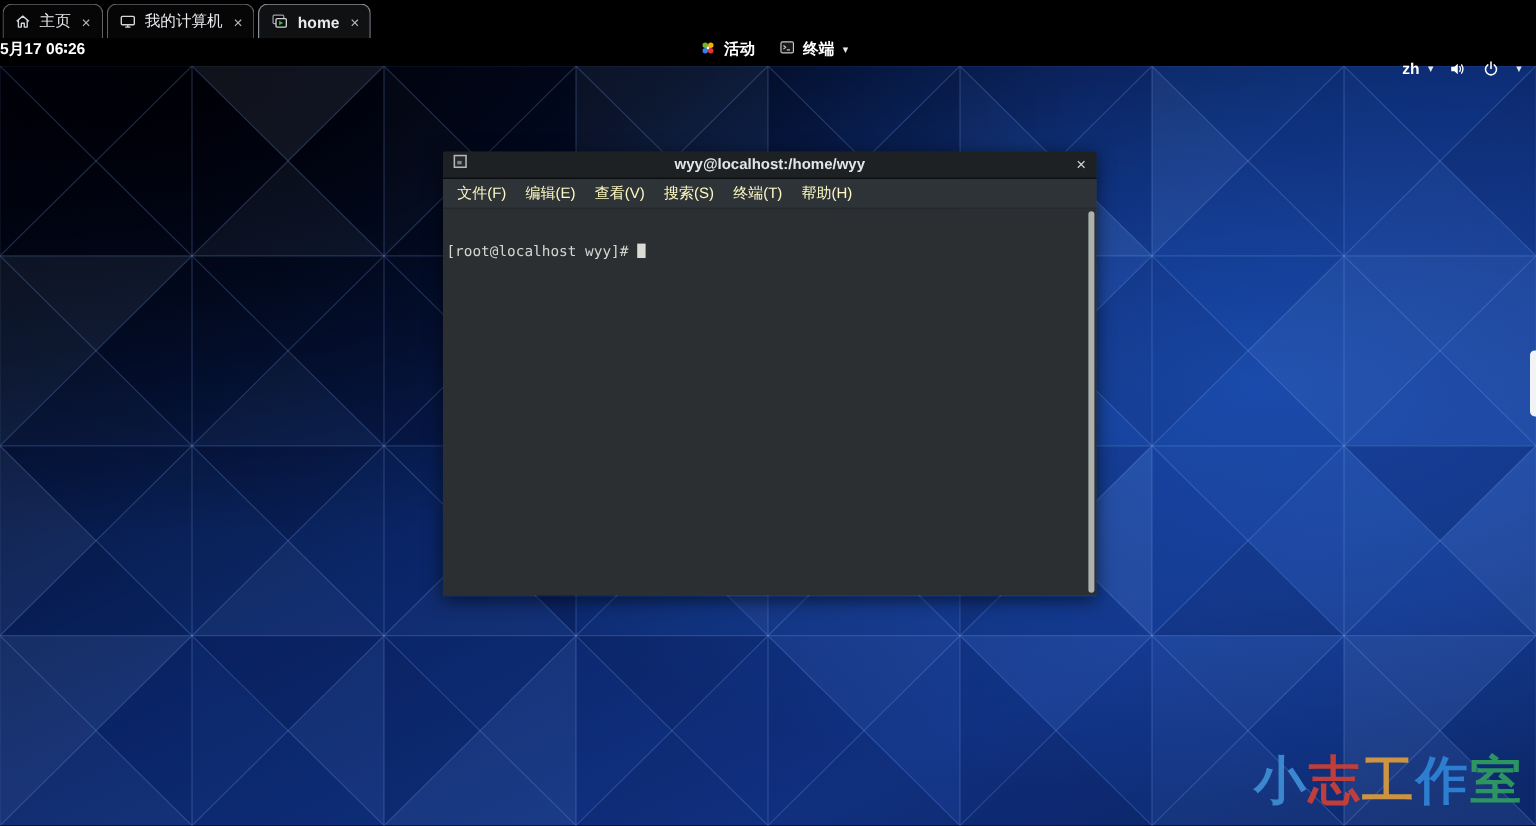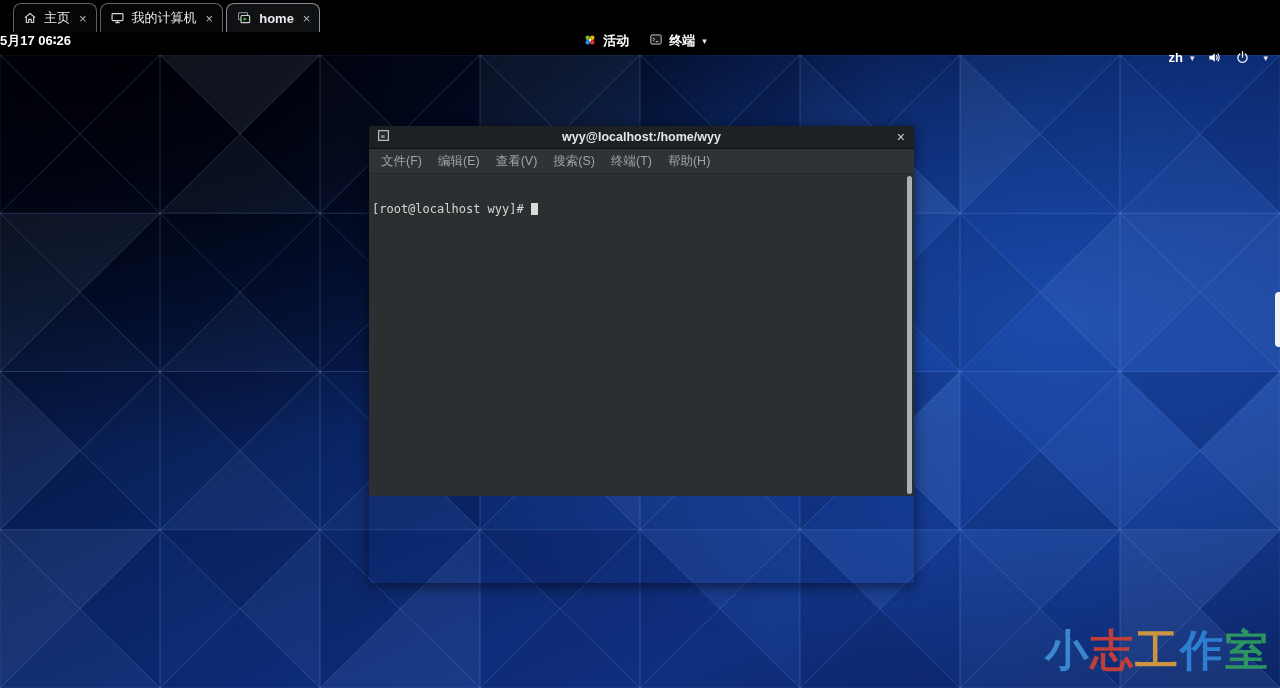--- a/index.html
+++ b/index.html
@@ -1,21 +1,21 @@
 <!DOCTYPE html>
 <html><head>
 <meta charset="utf-8">
 <style>
   * { margin:0; padding:0; box-sizing:border-box; }
   html,body { width:1280px; height:688px; overflow:hidden; background:#000;
               font-family:"Liberation Sans","DejaVu Sans",sans-serif; }
 
   
   .tab-bar { position:absolute; top:0; left:0; width:1140px; height:32px;
-             background:#000; display:flex; align-items:flex-end; padding-left:13px; z-index:10; }
+             background:#000; display:flex; align-items:flex-end; padding-left:2px; z-index:10; }
   .tab { height:29px; display:inline-flex; align-items:center; gap:7px; padding:0 9px;
          border:1px solid #5f6368; border-bottom:none; border-radius:8px 8px 0 0;
          background:#060606; margin-right:3px; color:#e8eaed; font-size:13px; cursor:default; }
   .tab.active { border-color:#8a9097; background:#101112; }
   .tab.active .tab-label { font-weight:bold; }
   .tab .tab-close { color:#b6babe; font-size:13px; margin-left:2px; }
   .tab svg { display:block; }
 
   
   .top-bar { position:absolute; top:32px; left:0; width:1280px; height:23px; background:#000;
@@ -25,31 +25,31 @@
   .tb-caret { font-size:9px; margin-left:1px; color:#e8e8e8; }
   .tb-clock { position:absolute; left:0; right:0; }
   .tb-right { margin-left:auto; display:flex; gap:13px; margin-right:12px; z-index:2; }
   .tb-right svg { display:block; }
 
   
   .desktop { position:absolute; top:55px; left:0; width:1280px; height:633px; }
   .desktop svg { position:absolute; top:0; left:0; }
 
   
-  .terminal { position:absolute; left:369px; top:126px; width:545px; height:457px; z-index:5;
+  .terminal { position:absolute; left:369px; top:126px; width:545px; height:371px; z-index:5;
               box-shadow:0 3px 14px rgba(0,0,0,.55); border-radius:2px 2px 0 0; overflow:hidden; }
   .t-titlebar { height:23px; background:#1d2124; border-bottom:1px solid #0c0e10;
                 display:flex; align-items:center; position:relative; }
   .t-title { position:absolute; left:0; right:0; text-align:center; color:#e3e5e6;
              font-size:12.5px; font-weight:bold; }
   .t-appicon { margin-left:8px; z-index:2; }
   .t-close { position:absolute; right:9px; color:#d0d3d5; font-size:14px; line-height:1; z-index:2; cursor:default; }
   .t-menubar { height:25px; background:#2e3337; display:flex; align-items:center;
                padding-left:4px; border-bottom:1px solid #26292c; }
-  .t-menu-item { color:#a3a3a3; font-size:12.5px; padding:0 8px; cursor:default; }
+  .t-menu-item { color:#fef9c3; font-size:12.5px; padding:0 8px; cursor:default; }
   .t-body { position:relative; height:322px; background:#2b2f32;
             font-family:"DejaVu Sans Mono","Liberation Mono",monospace;
             font-size:12px; line-height:13.5px; color:#d3d7cf; padding:2px 14px 0 3px;
             white-space:pre; }
   .t-line { height:13.5px; }
   .cursor { display:inline-block; width:7px; height:12px; background:#d9dbd4;
             vertical-align:middle; transform:translateY(-1px); }
   .t-scrollbar { position:absolute; right:2px; top:2px; bottom:2px; width:5px;
                  background:#aeb2ae; border-radius:3px; }
 

